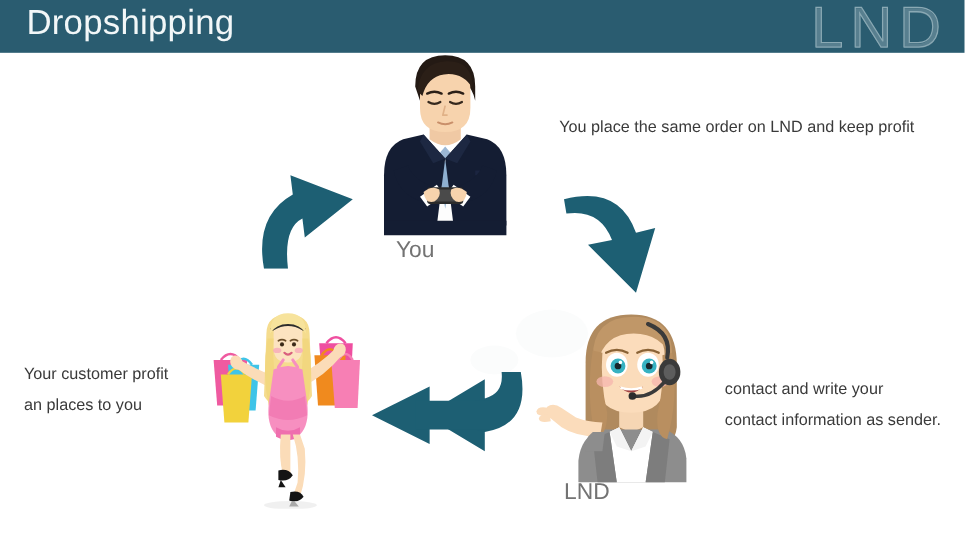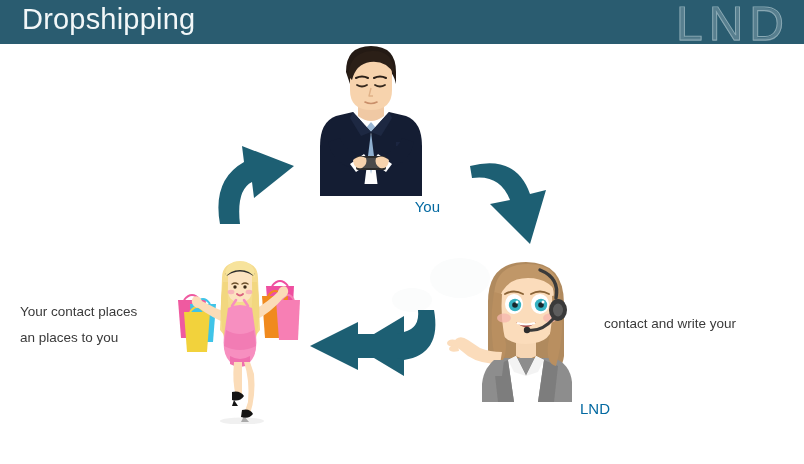--- a/index.html
+++ b/index.html
@@ -57,24 +57,24 @@
     font-size: 13.5px;
     line-height: 26px;
     white-space: nowrap;
   }
   #note-top   { left: 466px; top: 93px; }
   #note-right { left: 604px; top: 311px; }
   #note-left  { left: 20px;  top: 299px; }
 
   .node-label {
     position: absolute;
-    color: #0369a1;
-    font-size: 15px;
+    color: #737373;
+    font-size: 19px;
     white-space: nowrap;
-    text-align: right;
+    text-align: left;
   }
   #label-you      { left: 330px; top: 198px; width: 110px; }
   #label-lnd      { left: 470px; top: 400px; width: 140px; }
   #label-customer { left: 160px; top: 424px; width: 165px; }
 
   
   .figure { position: absolute; }
   #fig-you      { left: 306px; top: 38px;  width: 130px; height: 160px; }
   #fig-lnd      { left: 444px; top: 252px; width: 150px; height: 150px; }
   #fig-customer { left: 170px; top: 256px; width: 140px; height: 168px; }
@@ -301,23 +301,25 @@
 
   <div class="arrow" id="arrow-left">
     <svg viewBox="0 0 136 74" xmlns="http://www.w3.org/2000/svg">
       <path d="M128 4 Q136 48 98 54 L98 70 L48 40 L98 10 L98 26 Q114 22 112 4 Z" fill="#1d5f73"></path>
       <path d="M98 26 L98 54 L48 40 Z" fill="#1d5f73"></path>
       <path d="M4 40 L52 16 L52 64 Z" fill="#1d5f73"></path>
       <path d="M40 28 L104 28 L104 52 L40 52 Z" fill="#1d5f73"></path>
     </svg>
   </div>
 
+  <div class="note" id="note-top">You place the same order on LND and keep profit</div>
 
   <div class="note" id="note-right">
     <div>contact and write your</div>
+    <div>contact information as sender.</div>
   </div>
 
   <div class="note" id="note-left">
-    <div>Your contact places</div>
+    <div>Your customer profit</div>
     <div>an places to you</div>
   </div>
 
 </div>
 
 </body></html>

